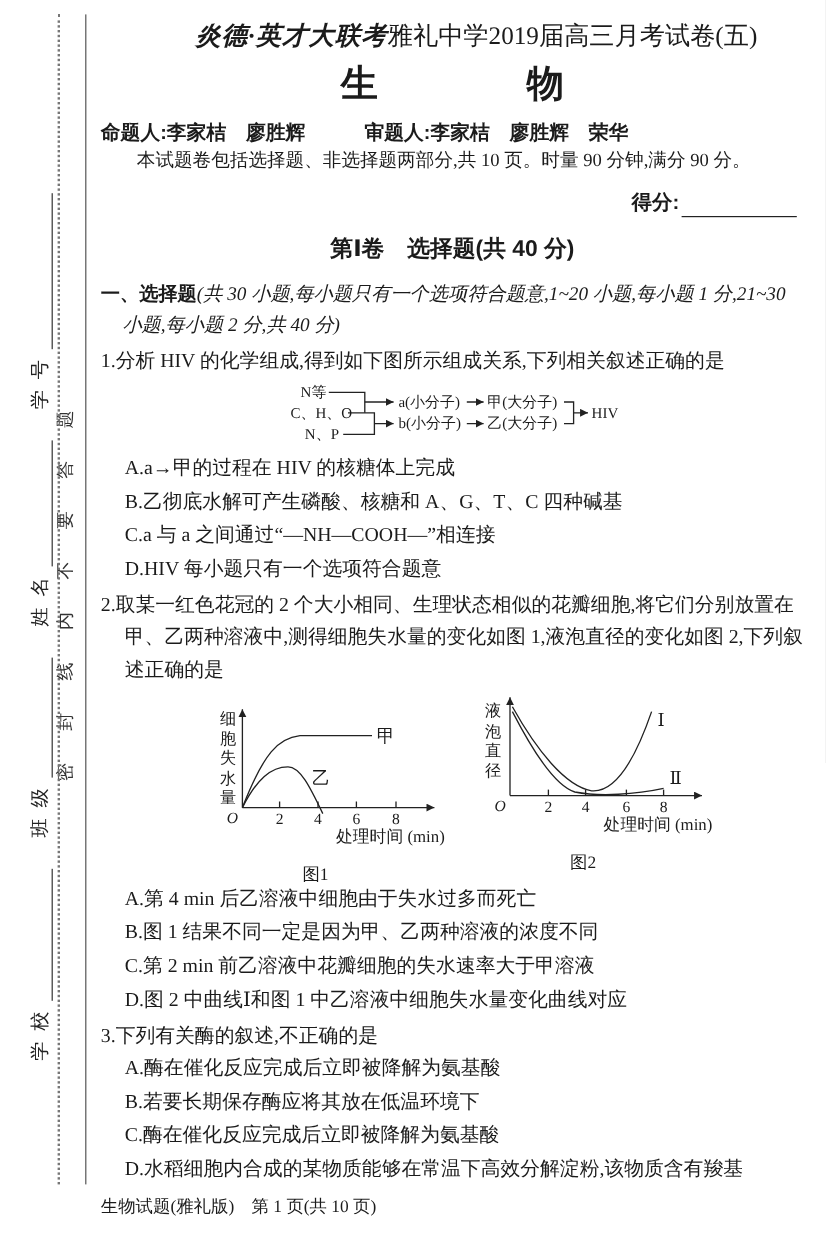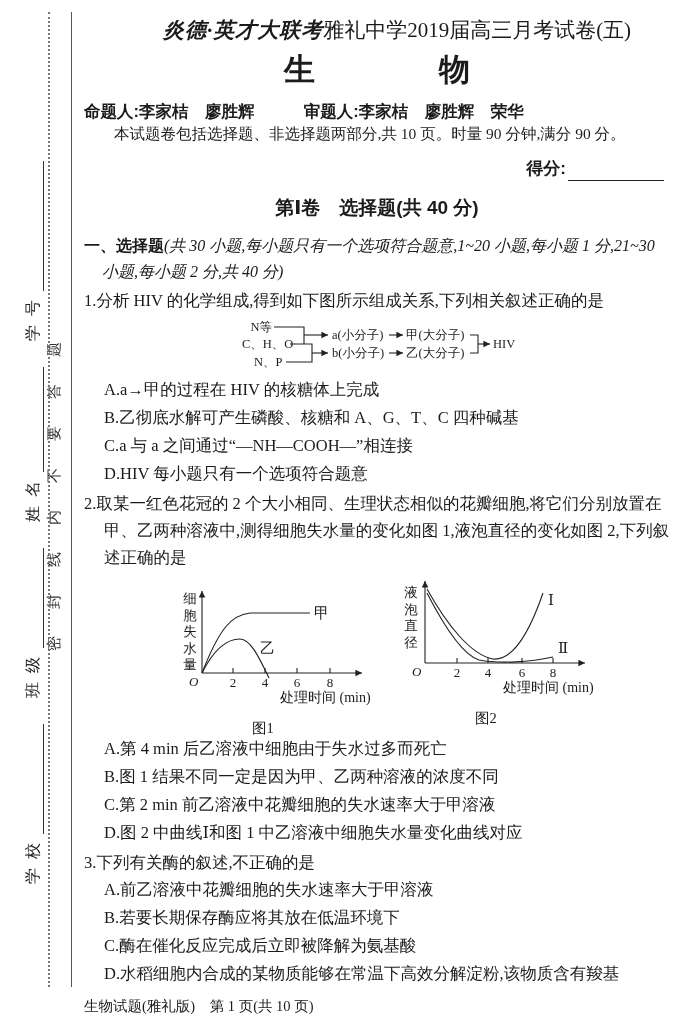--- a/index.html
+++ b/index.html
@@ -198,21 +198,21 @@
 
     <div class="opts">
       <div class="opt">A.第 4 min 后乙溶液中细胞由于失水过多而死亡</div>
       <div class="opt">B.图 1 结果不同一定是因为甲、乙两种溶液的浓度不同</div>
       <div class="opt">C.第 2 min 前乙溶液中花瓣细胞的失水速率大于甲溶液</div>
       <div class="opt">D.图 2 中曲线Ⅰ和图 1 中乙溶液中细胞失水量变化曲线对应</div>
     </div>
 
     <div class="stem">3.下列有关酶的叙述,不正确的是</div>
     <div class="opts">
-      <div class="opt">A.前乙溶液中花瓣细胞的失水速率大于甲溶液</div>
+      <div class="opt">A.酶在催化反应完成后立即被降解为氨基酸</div>
       <div class="opt">B.若要长期保存酶应将其放在低温环境下</div>
       <div class="opt">C.酶在催化反应完成后立即被降解为氨基酸</div>
       <div class="opt">D.水稻细胞内合成的某物质能够在常温下高效分解淀粉,该物质含有羧基</div>
     </div>
 
     <div class="footer">生物试题(雅礼版)　第 1 页(共 10 页)</div>
   </div>
 </div>
 
 </body></html>

